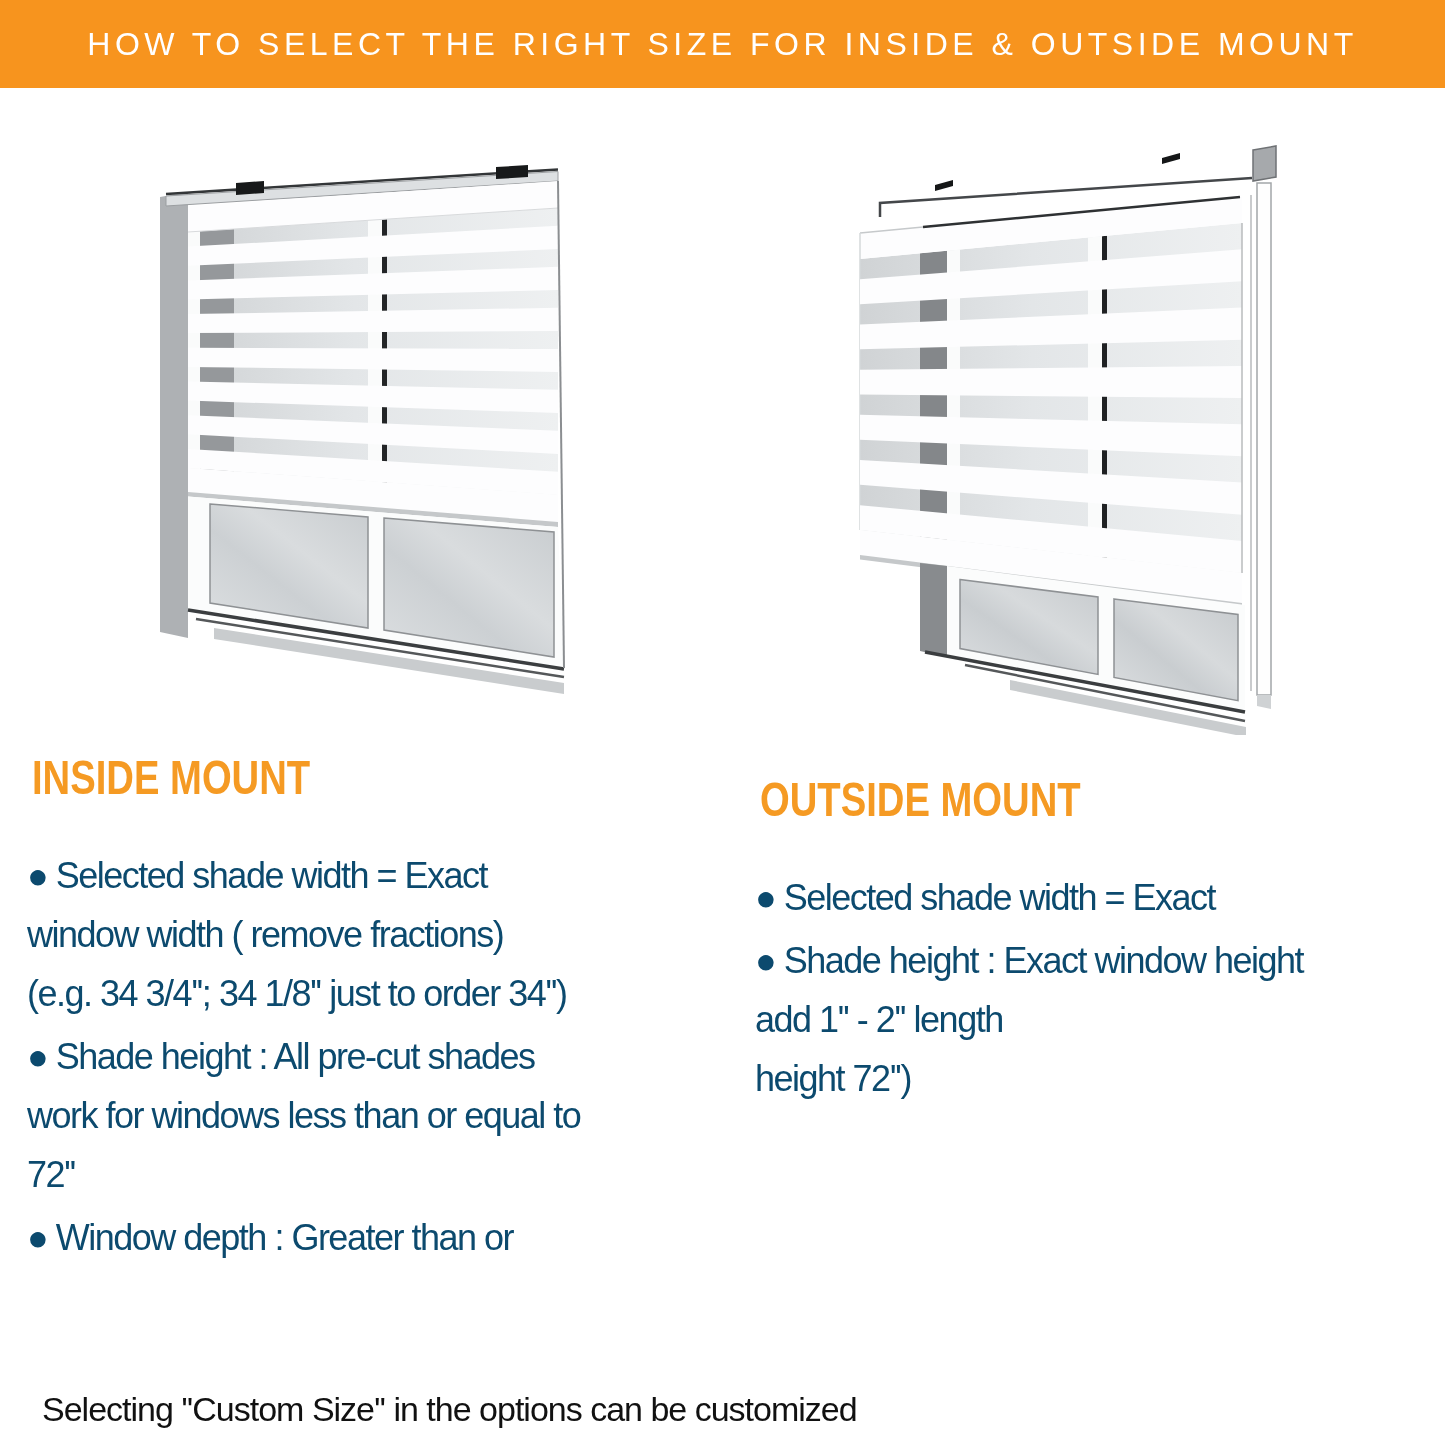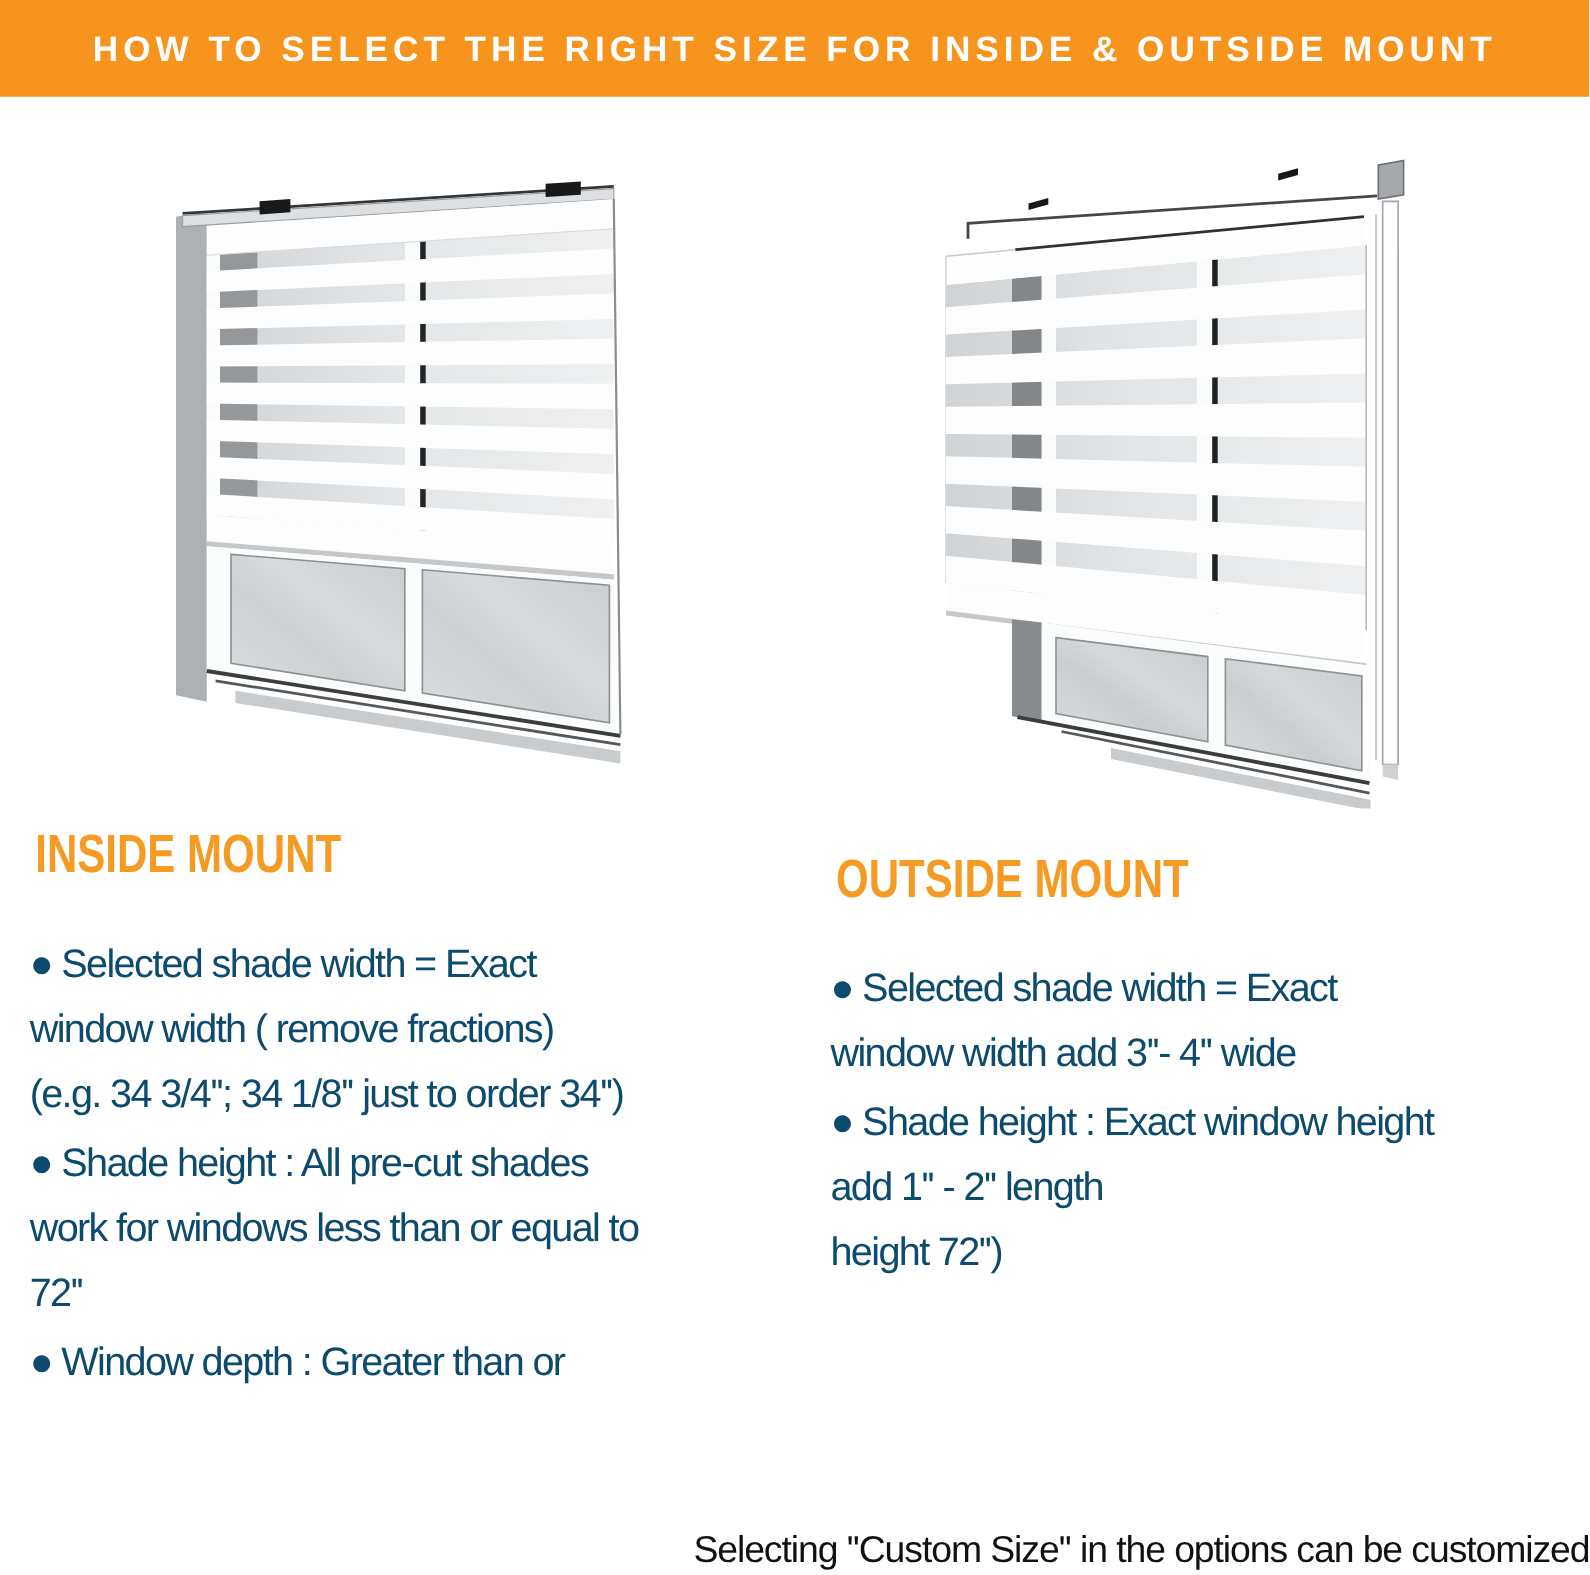--- a/index.html
+++ b/index.html
@@ -1,35 +1,35 @@
 <!DOCTYPE html>
 <html><head>
 <meta charset="utf-8">
 <style>
   html,body{margin:0;padding:0;background:#ffffff;}
   body{width:1445px;height:1432px;font-family:"Liberation Sans",sans-serif;}
   .page{position:relative;width:1445px;height:1432px;background:#ffffff;overflow:hidden;}
 
   .banner{position:absolute;top:0;left:0;width:1445px;height:88px;background:#F7941E;
           display:flex;align-items:center;justify-content:center;}
-  .banner span{color:#ffffff;font-weight:bold;font-size:32px;letter-spacing:4.5px;white-space:nowrap;}
+  .banner span{color:#ffffff;font-weight:normal;font-size:32px;letter-spacing:4.5px;white-space:nowrap;}
 
   .fig{position:absolute;}
   #fig-inside{left:150px;top:140px;}
   #fig-outside{left:830px;top:135px;}
 
   .col{position:absolute;width:690px;}
   #col-inside{left:27px;top:750px;}
   #col-outside{left:755px;top:772px;}
   .col h2{margin:0 0 42px 5px;font-size:49px;line-height:54px;font-weight:bold;color:#F59A23;
           transform:scaleX(0.78);transform-origin:left center;white-space:nowrap;}
   .line{font-size:36px;letter-spacing:-1.5px;color:#0c4a6e;line-height:59px;height:59px;white-space:nowrap;}
   .line.mt{margin-top:4px;}
 
-  .footnote{position:absolute;left:0;right:0;top:1390px;padding-left:42px;text-align:right;
+  .footnote{position:absolute;left:0;right:0;top:1390px;padding-left:42px;text-align:left;
             font-size:34px;letter-spacing:-1px;color:#111111;white-space:nowrap;}
 </style>
 </head>
 <body>
 
 <div class="page">
 
   <div class="banner">
     <span>HOW TO SELECT THE RIGHT SIZE FOR INSIDE &amp; OUTSIDE MOUNT</span>
   </div>
@@ -172,21 +172,20 @@
     <div class="line">(e.g. 34 3/4''; 34 1/8'' just to order 34'')</div>
     <div class="line mt">● Shade height : All pre-cut shades</div>
     <div class="line">work for windows less than or equal to</div>
     <div class="line">72''</div>
     <div class="line mt">● Window depth : Greater than or</div>
   </div>
 
   <div class="col" id="col-outside">
     <h2>OUTSIDE MOUNT</h2>
     <div class="line">● Selected shade width = Exact</div>
-    <div class="line">window width add 3''- 4'' wide</div>
     <div class="line mt">● Shade height : Exact window height</div>
     <div class="line">add 1'' - 2'' length</div>
     <div class="line">height 72'')</div>
   </div>
 
   <div class="footnote">Selecting ''Custom Size'' in the options can be customized</div>
 
 </div>
 
 </body></html>

